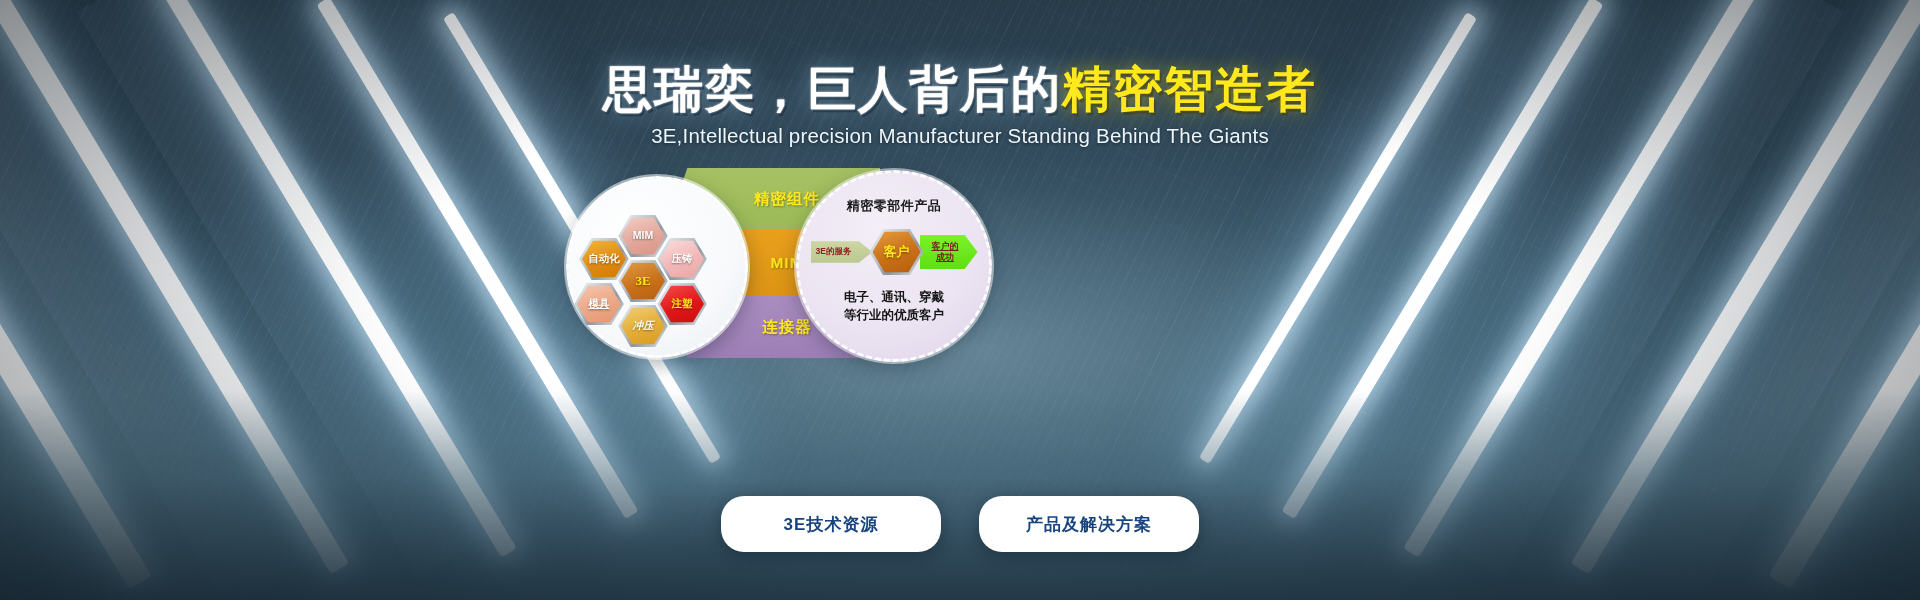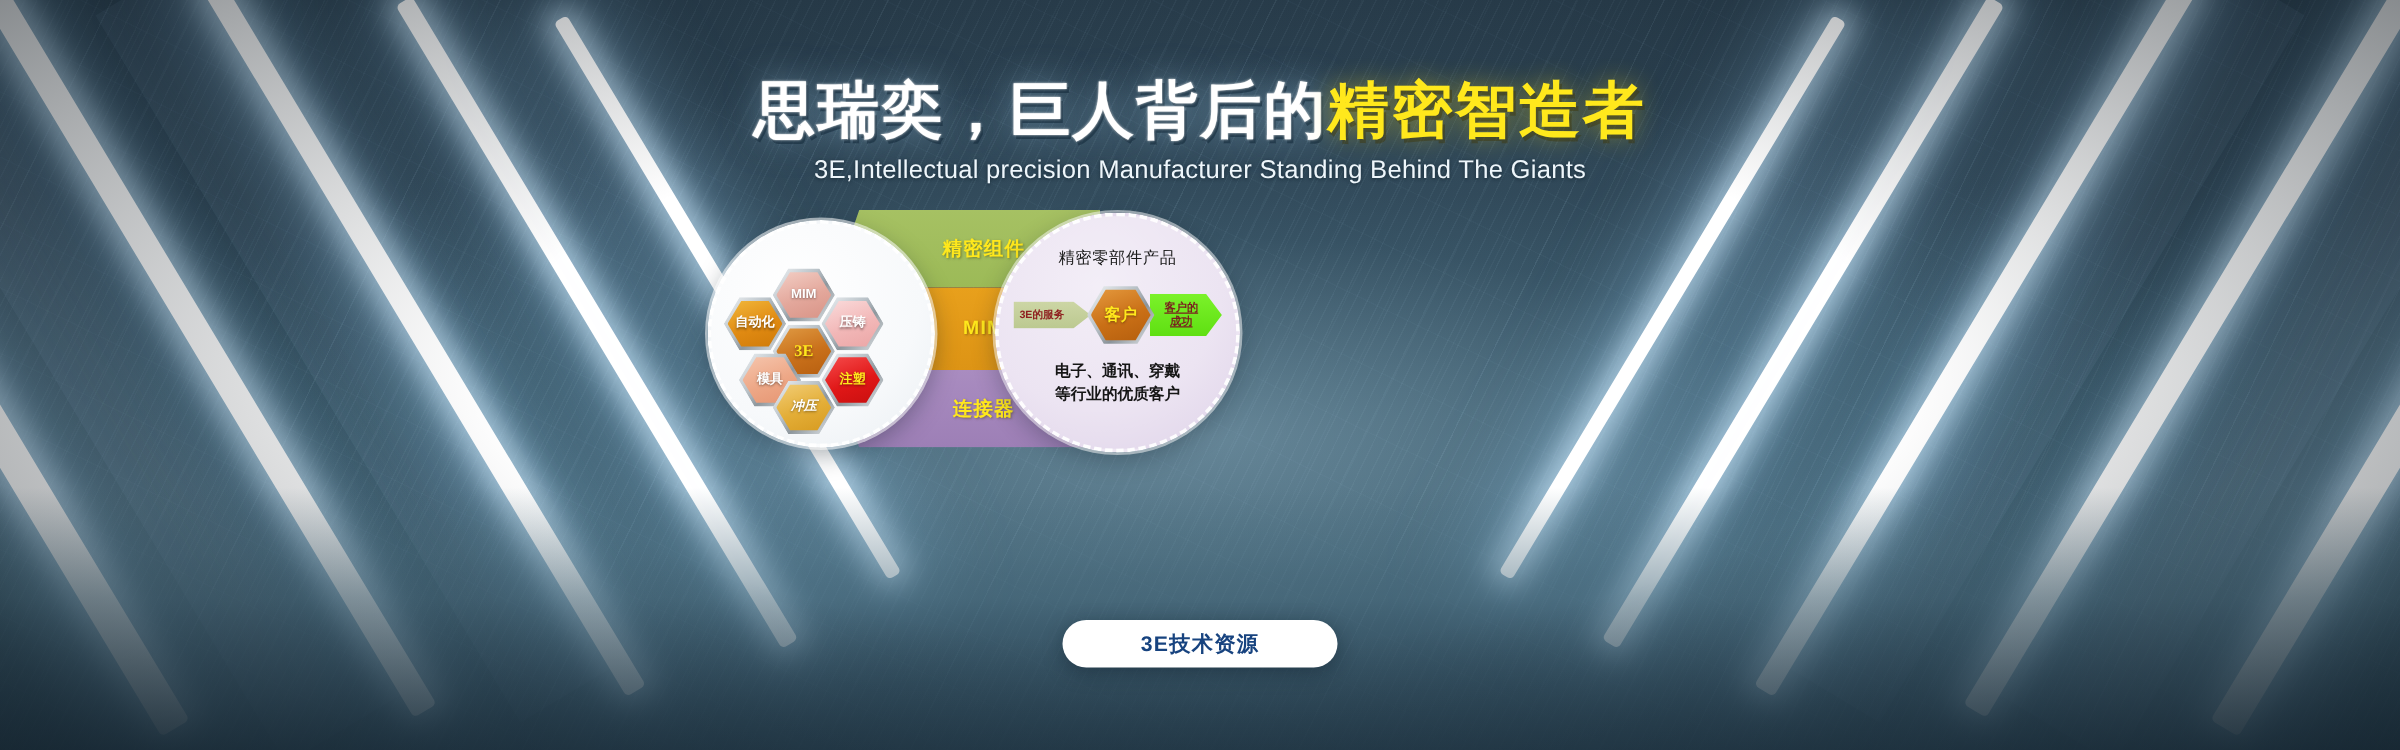--- a/index.html
+++ b/index.html
@@ -134,35 +134,35 @@
   .f-die{background:linear-gradient(160deg,#fadcdc,#f2b7b7 55%,#eaa5a5);}
   .f-3e{background:linear-gradient(160deg,#e09b44,#c9701a 55%,#b65f10);}
   .f-mold{background:linear-gradient(160deg,#f6c6ae,#eda786 55%,#e59471);}
   .f-inj{background:linear-gradient(160deg,#f64c4c,#e01717 55%,#c80f0f);}
   .f-stamp{background:linear-gradient(160deg,#f2ce78,#e3ad36 55%,#d69a20);}
 
   .hex.auto{left:10px;top:58px;}
   .hex.mim {left:49px;top:35px;}
   .hex.die {left:88px;top:58px;}
   .hex.e3  {left:49px;top:80px;}
-  .hex.mold{left:22px;top:103px;}
+  .hex.mold{left:5px;top:103px;text-decoration:underline;}
   .hex.inj {left:88px;top:103px;}
   .hex.stam{left:49px;top:125px;font-style:italic;}
   .hex.e3 span.t{color:#ffe81c;font-size:13px;font-family:Liberation Serif, serif;}
   .hex.inj span.t{color:#ffe81c;}
 
   
   .ellipse{
     position:absolute;left:230px;top:2px;width:190px;height:186px;border-radius:50%;
     background:radial-gradient(circle at 42% 30%, #f3eef7 0%, #ece4f2 58%, #ded2e8 100%);
     border:3px dashed rgba(255,255,255,.92);
     box-shadow:0 0 0 2px rgba(255,255,255,.5), 0 6px 20px rgba(10,24,34,.3);
     z-index:8;display:flex;flex-direction:column;align-items:center;
   }
-  .ell-title{margin-top:24px;font-size:13px;font-weight:normal;color:#1a1a1a;letter-spacing:.5px;}
+  .ell-title{margin-top:24px;font-size:13px;font-weight:bold;color:#1a1a1a;letter-spacing:.5px;}
   .flowrow{margin-top:13px;display:flex;align-items:center;justify-content:center;width:100%;}
   .arrow-left{
     width:62px;height:28px;background:linear-gradient(180deg,#cfd8a8,#b9c78d);
     clip-path:polygon(0% 12%, 78% 12%, 100% 50%, 78% 88%, 0% 88%);
     display:flex;align-items:center;justify-content:center;
     font-size:8.5px;font-weight:bold;color:#8f2020;margin-right:-3px;
   }
   .arrow-left span{margin-right:16px;}
   .hex-cust{
     position:relative;width:54px;height:48px;z-index:3;
@@ -183,21 +183,21 @@
     font-size:9px;font-weight:bold;color:#7a1f1f;line-height:1.2;text-align:center;margin-left:-4px;
   }
   .arrow-right span{margin-right:7px;text-decoration:underline;}
   .ell-foot{
     margin-top:12px;font-size:12.5px;font-weight:bold;color:#161616;line-height:1.45;text-align:center;
   }
 
   
   .pills{position:absolute;left:0;right:0;top:496px;display:flex;justify-content:center;gap:38px;z-index:30;}
   .pill{
-    min-width:168px;height:38px;border-radius:23px;background:#ffffff;
+    min-width:168px;height:56px;border-radius:23px;background:#ffffff;
     display:flex;align-items:center;justify-content:center;
     font-size:17px;font-weight:bold;color:#17437f;letter-spacing:1px;
     box-shadow:0 4px 16px rgba(8,22,34,.38);cursor:pointer;padding:0 26px;
   }
 </style>
 </head>
 <body>
 
 <div class="banner">
 
@@ -300,15 +300,16 @@
       <div class="ell-foot">
         <div>电子、通讯、穿戴</div>
         <div>等行业的优质客户</div>
       </div>
     </div>
 
   </div>
 
   <div class="pills">
     <div class="pill">3E技术资源</div>
+    <div class="pill">产品及解决方案</div>
   </div>
 
 </div>
 
 </body></html>

